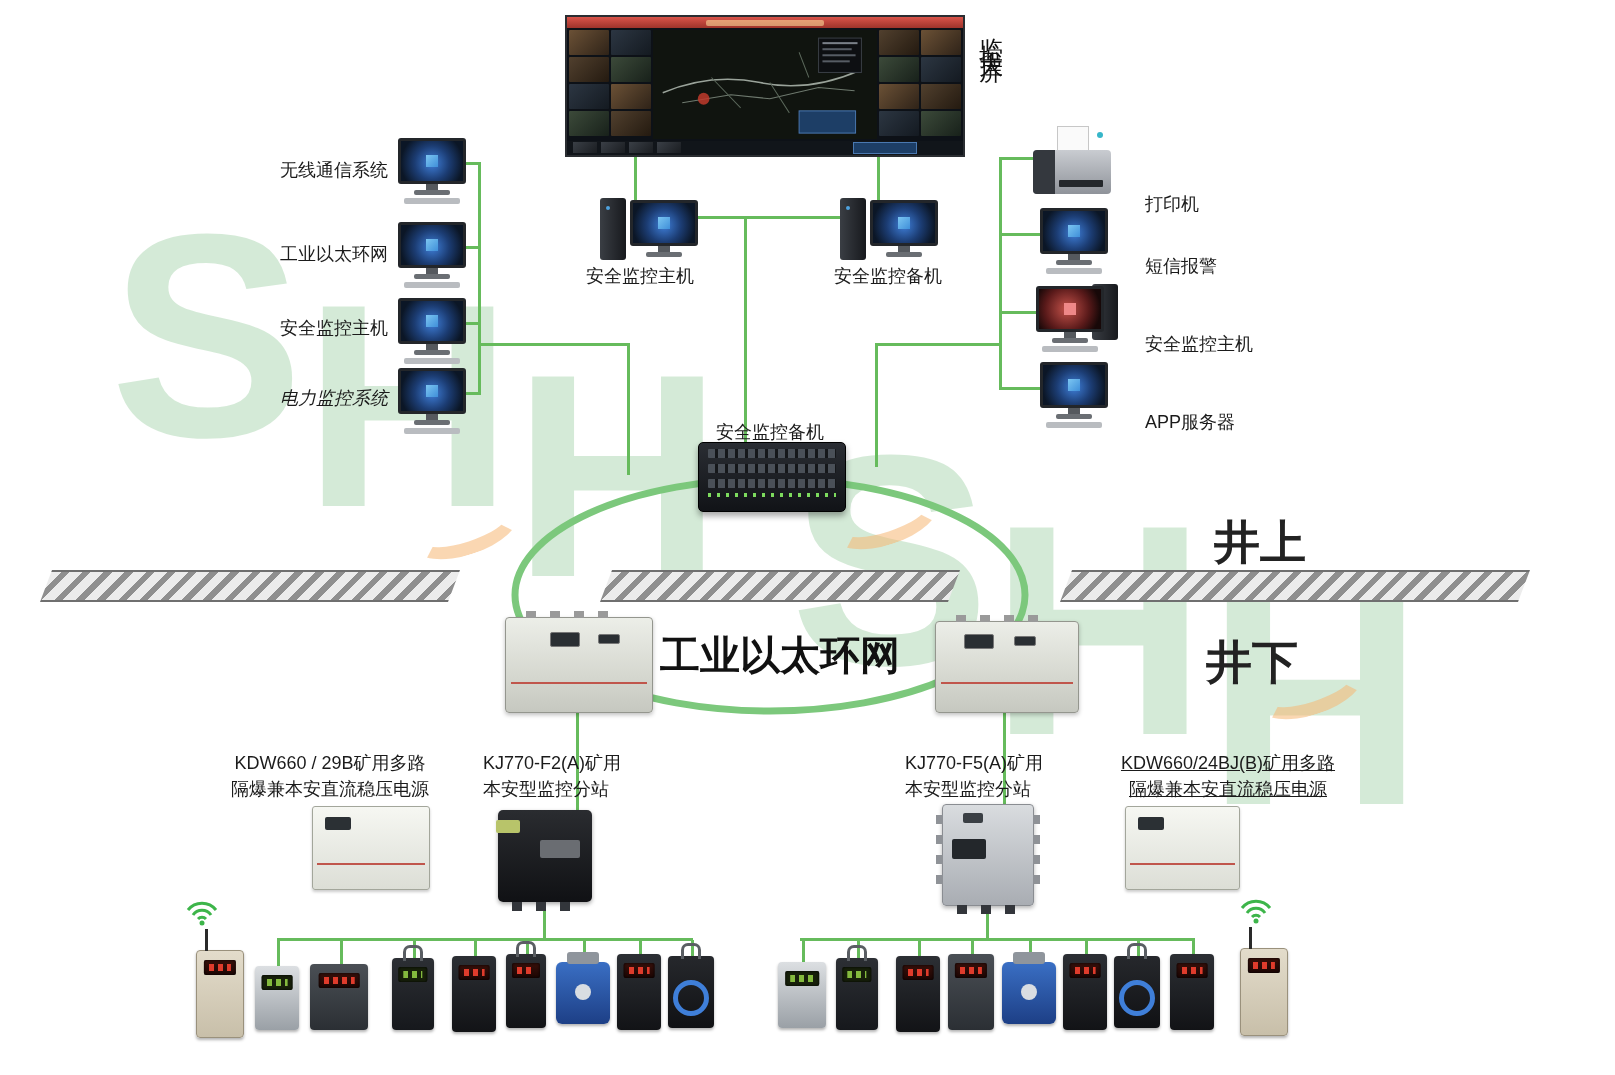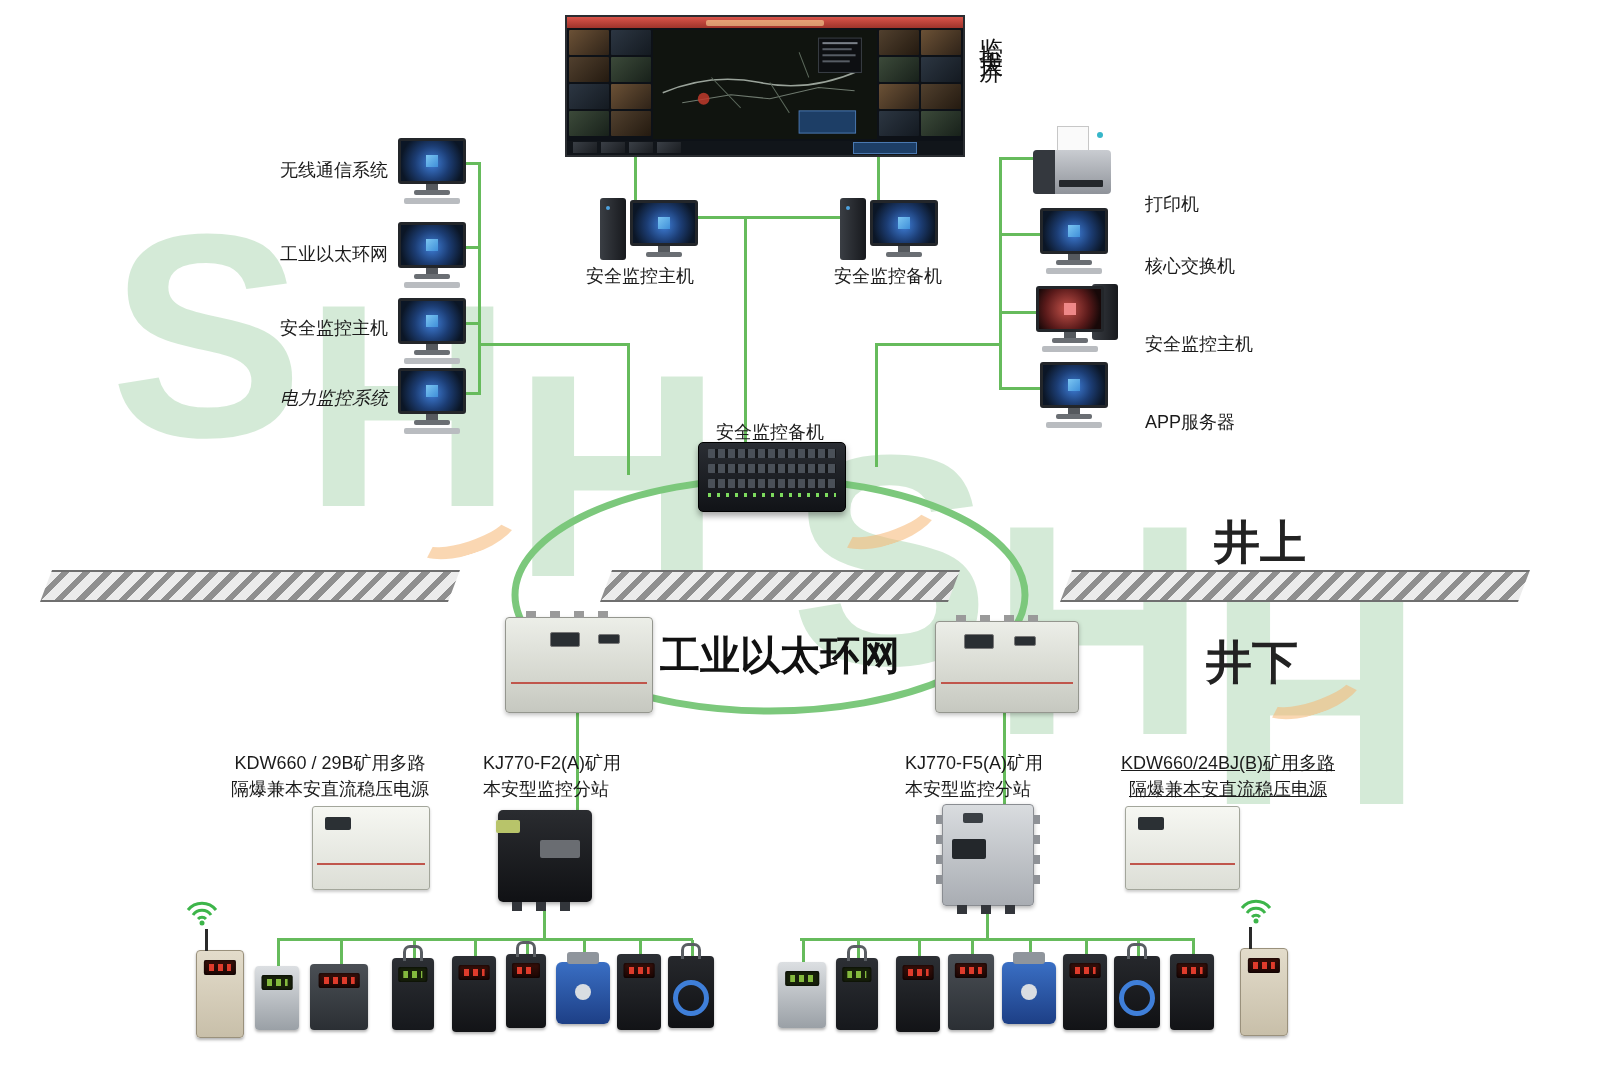--- a/index.html
+++ b/index.html
@@ -283,21 +283,21 @@
     <div class="btn"></div>
   </div>
   <div class="lbl" style="left:1145px; top:192px;">打印机</div>
 
   <div class="monitor" style="left:1040px; top:208px;">
     <div class="scr"></div>
       <div class="neck"></div>
       <div class="base"></div>
       <div class="kbd"></div>
   </div>
-  <div class="lbl" style="left:1145px; top:254px;">核心交换机</div>
+  <div class="lbl" style="left:1145px; top:254px;">短信报警</div>
 
   <div class="tower" style="left:1092px; top:284px; height:56px;"></div>
   <div class="monitor" style="left:1036px; top:286px;">
     <div class="scr scr-red"></div>
       <div class="neck"></div>
       <div class="base"></div>
       <div class="kbd"></div>
   </div>
   <div class="lbl" style="left:1145px; top:332px;">安全监控主机</div>
 

